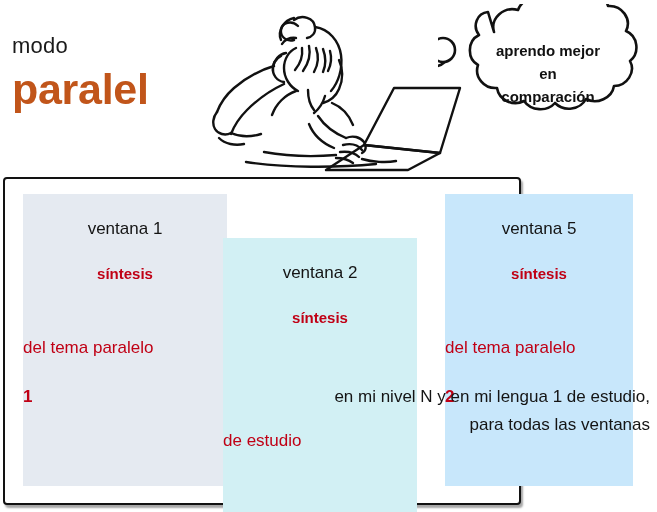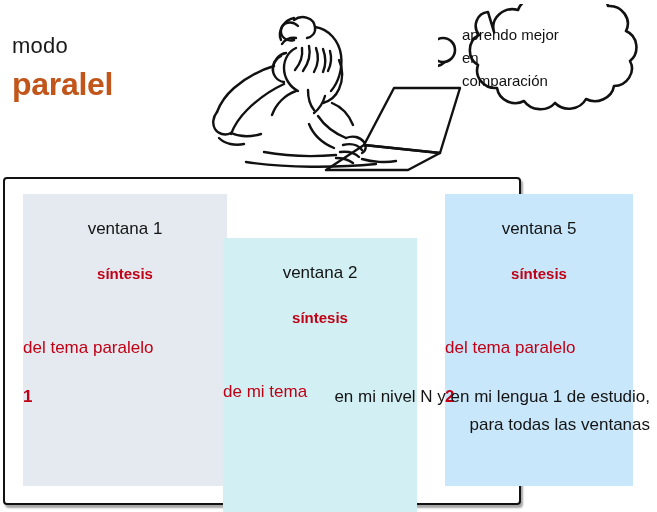--- a/index.html
+++ b/index.html
@@ -30,21 +30,21 @@
     font-size: 22px;
     color: #1a1a1a;
     letter-spacing: 0.2px;
     line-height: 1;
   }
 
   #mode-value {
     position: absolute;
     left: 12px;
     top: 68px;
-    font-size: 32px;
+    font-size: 43px;
     font-weight: bold;
     color: #c1551a;
     letter-spacing: -0.3px;
     line-height: 1;
   }
 
   
   #illustration {
     position: absolute;
     left: 212px;
@@ -57,26 +57,28 @@
   #thought-bubble {
     position: absolute;
     left: 438px;
     top: 4px;
     width: 219px;
     height: 128px;
   }
   #thought-bubble-text {
     position: absolute;
     left: 462px;
-    top: 24px;
+    top: 40px;
     width: 172px;
+    text-align: center;
     font-size: 15px;
     color: #111111;
     line-height: 1.52;
     white-space: pre-line;
+    font-weight: bold;
   }
 
   
   #main-frame {
     position: absolute;
     left: 3px;
     top: 177px;
     width: 518px;
     height: 328px;
     border: 2.5px solid #121212;
@@ -248,21 +250,22 @@
     <div class="col-desc">
       <span>del tema paralelo</span><br>
       <span class="emph">1</span>
     </div>
   </div>
 
   <div id="column-2" class="column" style="background: rgb(210, 240, 244);">
     <div class="col-title">ventana 2</div>
     <div class="col-synth">síntesis</div>
     <div class="col-desc">
-      <span>de mi tema</span><br>
+      <br>
+      <span>de estudio</span>
     </div>
   </div>
 
   <div id="column-3" class="column" style="background: rgb(200, 231, 251);">
     <div class="col-title">ventana 5</div>
     <div class="col-synth">síntesis</div>
     <div class="col-desc">
       <span>del tema paralelo</span><br>
       <span class="emph">2</span>
     </div>

